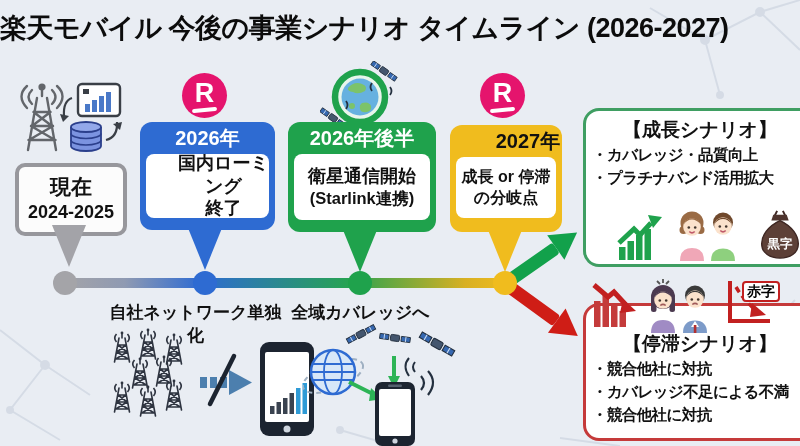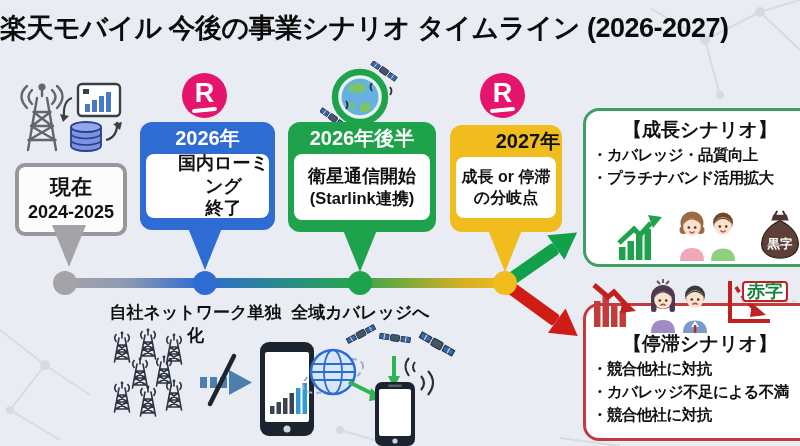--- a/index.html
+++ b/index.html
@@ -71,22 +71,22 @@
   .card{position:absolute;left:583px;width:234px;background:#fff;box-sizing:border-box;z-index:2;}
   .growth-card{top:108px;height:159px;border:3.5px solid #3f9e62;border-radius:16px;}
   .stag-card{top:303px;height:138px;border:3.5px solid #c53a3a;border-radius:16px;}
   .card-title{text-align:center;font-size:19px;font-weight:800;}
   .growth-card .card-title{margin-top:6px;}
   .stag-card .card-title{margin-top:25px;}
   .bullet{font-size:15.5px;font-weight:800;margin:2px 0 0 6px;letter-spacing:-0.6px;white-space:nowrap;}
   .icons-row{position:absolute;left:0;right:0;bottom:3px;height:56px;display:flex;
              justify-content:center;align-items:flex-end;gap:12px;margin-left:24px;}
   .stag-icons{position:absolute;left:4px;top:-27px;display:flex;align-items:flex-start;gap:7px;}
-  .badge{position:absolute;left:156px;top:-25px;background:#fff;border:2.5px solid #c22020;color:#15803d;
-         font-weight:800;font-size:18px;line-height:17px;padding:0 3px;border-radius:4px;}
+  .badge{position:absolute;left:156px;top:-25px;background:#fff;border:2.5px solid #c22020;color:#000000;
+         font-weight:800;font-size:14px;line-height:17px;padding:0 3px;border-radius:4px;}
 </style>
 </head>
 <body>
 
 <div class="canvas">
 
   <svg class="bg-decor" width="800" height="446">
     <g stroke="#c5cedb" stroke-width="2" fill="#c5cedb" opacity="0.55">
       <path d="M650 8 L705 40 L760 12 L800 50 M705 40 L720 95 M760 12 L800 0" fill="none"></path>
       <circle cx="705" cy="40" r="4"></circle>

